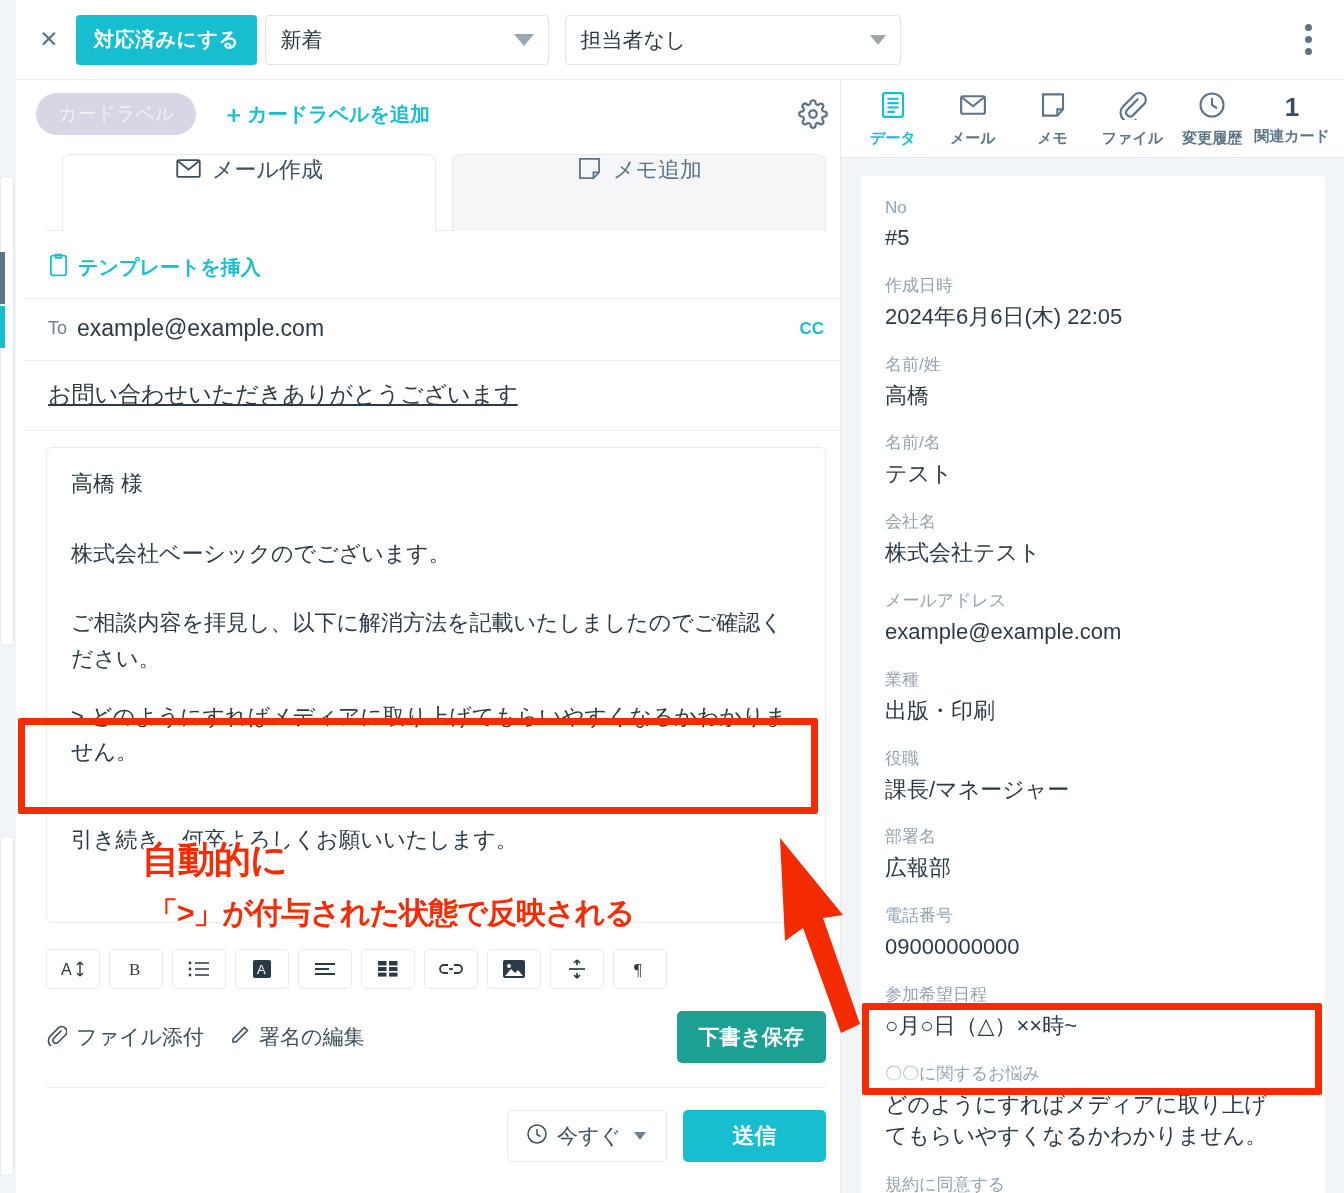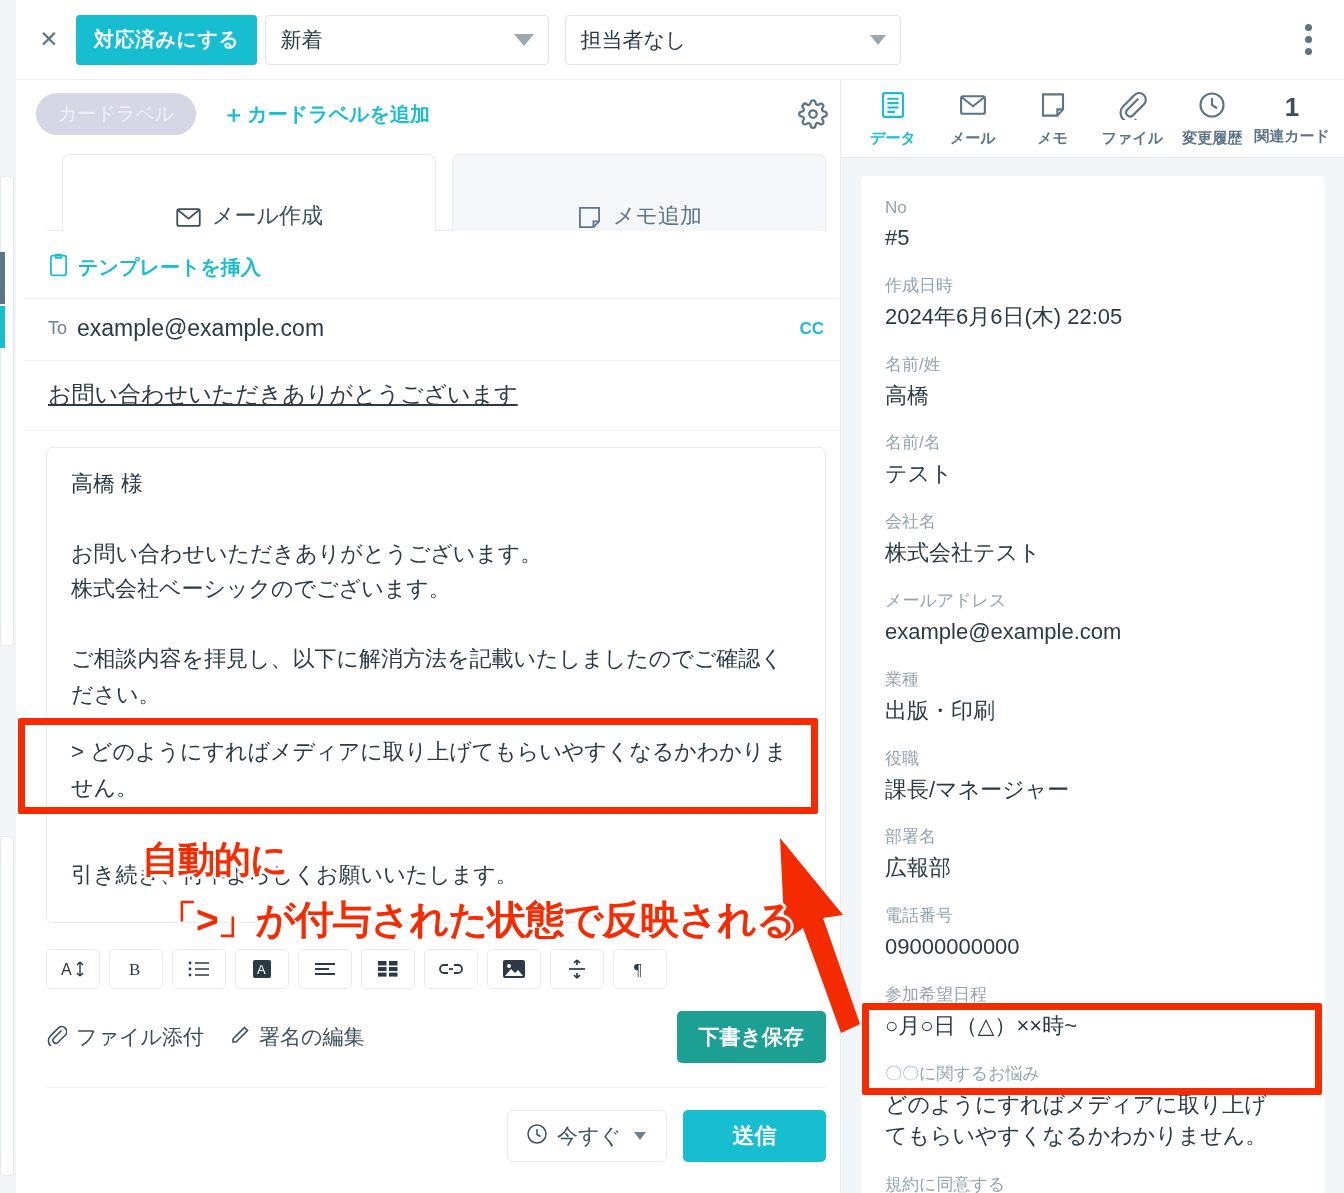--- a/index.html
+++ b/index.html
@@ -66,21 +66,21 @@
     display: flex; align-items: center; justify-content: center;
     color: #f0f0f6; font-size: 19px; cursor: pointer;
   }
   .add-label { margin-left: 26px; color: #16becf; font-size: 20px; font-weight: 700; cursor: pointer; display: flex; align-items: center; }
   .add-label .plus { font-size: 23px; margin-right: 2px; font-weight: 700; }
   .gear { margin-left: auto; width: 30px; height: 30px; cursor: pointer; color: #5d7486; }
 
   
   .tabs { display: flex; margin: 6px 22px 0 22px; border-bottom: 1px solid #e7ebf0; }
   .tab {
-    flex: 1 1 0; height: 77px; display: flex; align-items: flex-end; justify-content: center;
+    flex: 1 1 0; height: 77px; display: flex; align-items: flex-start; justify-content: center;
     gap: 10px; font-size: 22px; cursor: pointer;
     border: 1px solid #e7ebf0; border-bottom: none;
     border-radius: 8px 8px 0 0; margin-bottom: -1px; margin-left: 16px;
   }
   .tab.active { background: #ffffff; color: #3d4f5c; border-color: #e7ebf0; }
   .tab.inactive { background: #f4f6f8; color: #5d7486; border-color: #e7ebf0; }
   .tab svg { display: block; }
 
   .template-row { padding: 22px 24px 16px 24px; border-bottom: 1px solid #eceff3; }
   .template-link { color: #16becf; font-size: 20px; font-weight: 700; display: inline-flex; align-items: center; gap: 9px; cursor: pointer; }
@@ -143,21 +143,21 @@
 
   
   .hl-box { position: absolute; border: 7px solid #f62b00; border-radius: 2px; pointer-events: none; z-index: 30; }
 
   
   .anno { position: absolute; z-index: 40; color: #fa2a00; font-weight: 700;
           font-family: "Liberation Sans", sans-serif; white-space: nowrap;
           text-shadow: 2px 2px 0 #fff, -2px 2px 0 #fff, 2px -2px 0 #fff, -2px -2px 0 #fff,
                        0 3px 0 #fff, 0 -3px 0 #fff, 3px 0 0 #fff, -3px 0 0 #fff; }
   #anno-1 { left: 142px; top: 835px; font-size: 37px; letter-spacing: -1px; }
-  #anno-2 { left: 158px; top: 893px; font-size: 39px; letter-spacing: -1px; }
+  #anno-2 { left: 148px; top: 893px; font-size: 30px; letter-spacing: -1px; }
 
   .arrow-svg { position: absolute; z-index: 35; pointer-events: none; }
 </style>
 </head>
 <body>
 
 <div id="app">
 
   <div class="bg-strip">
     <div class="bg-strip-card" style="top:176px; height:470px;"></div>
@@ -241,21 +241,20 @@
       <span class="to-lbl">To</span>
       <span class="to-val">example@example.com</span>
       <span class="cc-link">CC</span>
     </div>
 
     <div class="subject-row">お問い合わせいただきありがとうございます</div>
 
     <div class="editor-wrap">
       <p>高橋 様</p>
       <div class="blank-line"></div>
-      <p>お問い合わせいただきありがとうございます。</p>
       <p>株式会社ベーシックのでございます。</p>
       <div class="blank-line"></div>
       <p>ご相談内容を拝見し、以下に解消方法を記載いたしましたのでご確認ください。</p>
       <div style="height:22px"></div>
       <p class="quote-line">&gt; どのようにすればメディアに取り上げてもらいやすくなるかわかりません。</p>
       <div style="height:52px"></div>
       <p>引き続き、何卒よろしくお願いいたします。</p>
     </div>
 
     <div class="fmt-bar">

